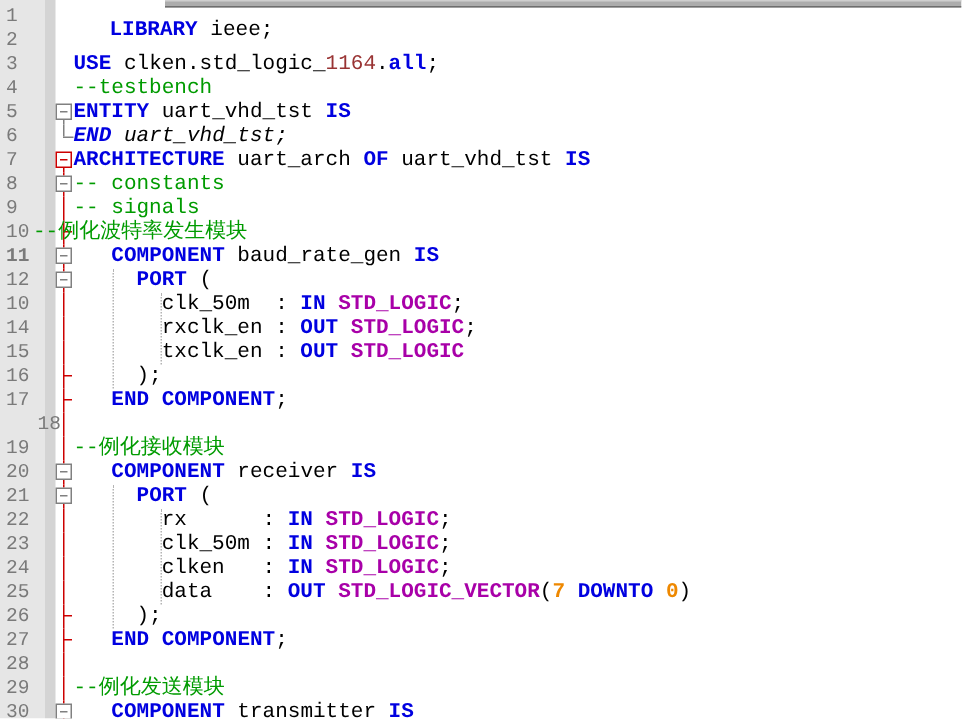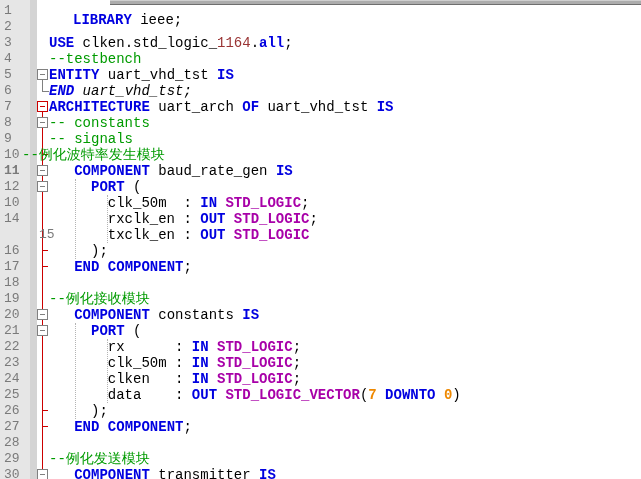--- a/index.html
+++ b/index.html
@@ -115,21 +115,21 @@
       <div class="cline" style="top: 147px; padding-left: 22px;"><span class="tok-com">--例化波特率发生模块</span></div>
       <div class="cline" style="top: 163px;"><span class="tok-pln">   </span><span class="tok-kw">COMPONENT</span><span class="tok-pln"> baud_rate_gen </span><span class="tok-kw">IS</span></div>
       <div class="cline" style="top: 179px;"><span class="tok-pln">     </span><span class="tok-kw">PORT</span><span class="tok-pln"> (</span></div>
       <div class="cline" style="top: 195px;"><span class="tok-pln">       clk_50m  : </span><span class="tok-kw">IN</span><span class="tok-pln"> </span><span class="tok-typ">STD_LOGIC</span><span class="tok-pln">;</span></div>
       <div class="cline" style="top: 211px;"><span class="tok-pln">       rxclk_en : </span><span class="tok-kw">OUT</span><span class="tok-pln"> </span><span class="tok-typ">STD_LOGIC</span><span class="tok-pln">;</span></div>
       <div class="cline" style="top: 227px;"><span class="tok-pln">       txclk_en : </span><span class="tok-kw">OUT</span><span class="tok-pln"> </span><span class="tok-typ">STD_LOGIC</span></div>
       <div class="cline" style="top: 243px;"><span class="tok-pln">     );</span></div>
       <div class="cline" style="top: 259px;"><span class="tok-pln">   </span><span class="tok-kw">END</span><span class="tok-pln"> </span><span class="tok-kw">COMPONENT</span><span class="tok-pln">;</span></div>
       <div class="cline" style="top: 275px;"></div>
       <div class="cline" style="top: 291px;"><span class="tok-com">--例化接收模块</span></div>
-      <div class="cline" style="top: 307px;"><span class="tok-pln">   </span><span class="tok-kw">COMPONENT</span><span class="tok-pln"> constants </span><span class="tok-kw">IS</span></div>
+      <div class="cline" style="top: 307px;"><span class="tok-pln">   </span><span class="tok-kw">COMPONENT</span><span class="tok-pln"> receiver </span><span class="tok-kw">IS</span></div>
       <div class="cline" style="top: 323px;"><span class="tok-pln">     </span><span class="tok-kw">PORT</span><span class="tok-pln"> (</span></div>
       <div class="cline" style="top: 339px;"><span class="tok-pln">       rx      : </span><span class="tok-kw">IN</span><span class="tok-pln"> </span><span class="tok-typ">STD_LOGIC</span><span class="tok-pln">;</span></div>
       <div class="cline" style="top: 355px;"><span class="tok-pln">       clk_50m : </span><span class="tok-kw">IN</span><span class="tok-pln"> </span><span class="tok-typ">STD_LOGIC</span><span class="tok-pln">;</span></div>
       <div class="cline" style="top: 371px;"><span class="tok-pln">       clken   : </span><span class="tok-kw">IN</span><span class="tok-pln"> </span><span class="tok-typ">STD_LOGIC</span><span class="tok-pln">;</span></div>
       <div class="cline" style="top: 387px;"><span class="tok-pln">       data    : </span><span class="tok-kw">OUT</span><span class="tok-pln"> </span><span class="tok-typ">STD_LOGIC_VECTOR</span><span class="tok-pln">(</span><span class="tok-num">7</span><span class="tok-pln"> </span><span class="tok-kw">DOWNTO</span><span class="tok-pln"> </span><span class="tok-num">0</span><span class="tok-pln">)</span></div>
       <div class="cline" style="top: 403px;"><span class="tok-pln">     );</span></div>
       <div class="cline" style="top: 419px;"><span class="tok-pln">   </span><span class="tok-kw">END</span><span class="tok-pln"> </span><span class="tok-kw">COMPONENT</span><span class="tok-pln">;</span></div>
       <div class="cline" style="top: 435px;"></div>
       <div class="cline" style="top: 451px;"><span class="tok-com">--例化发送模块</span></div>
       <div class="cline" style="top: 467px;"><span class="tok-pln">   </span><span class="tok-kw">COMPONENT</span><span class="tok-pln"> transmitter </span><span class="tok-kw">IS</span></div>
@@ -142,24 +142,24 @@
       <div class="gnum" style="top: 67px;">5</div>
       <div class="gnum" style="top: 83px;">6</div>
       <div class="gnum" style="top: 99px;">7</div>
       <div class="gnum" style="top: 115px;">8</div>
       <div class="gnum" style="top: 131px;">9</div>
       <div class="gnum" style="top: 147px;">10</div>
       <div class="gnum" style="top: 163px; font-weight: bold;">11</div>
       <div class="gnum" style="top: 179px;">12</div>
       <div class="gnum" style="top: 195px;">10</div>
       <div class="gnum" style="top: 211px;">14</div>
-      <div class="gnum" style="top: 227px; margin-left: 35px;">15</div>
+      <div class="gnum" style="top: 227px;">15</div>
       <div class="gnum" style="top: 243px;">16</div>
       <div class="gnum" style="top: 259px;">17</div>
-      <div class="gnum" style="top: 275px;">18</div>
+      <div class="gnum" style="top: 275px; margin-left: 21px;">18</div>
       <div class="gnum" style="top: 291px;">19</div>
       <div class="gnum" style="top: 307px;">20</div>
       <div class="gnum" style="top: 323px;">21</div>
       <div class="gnum" style="top: 339px;">22</div>
       <div class="gnum" style="top: 355px;">23</div>
       <div class="gnum" style="top: 371px;">24</div>
       <div class="gnum" style="top: 387px;">25</div>
       <div class="gnum" style="top: 403px;">26</div>
       <div class="gnum" style="top: 419px;">27</div>
       <div class="gnum" style="top: 435px;">28</div>

